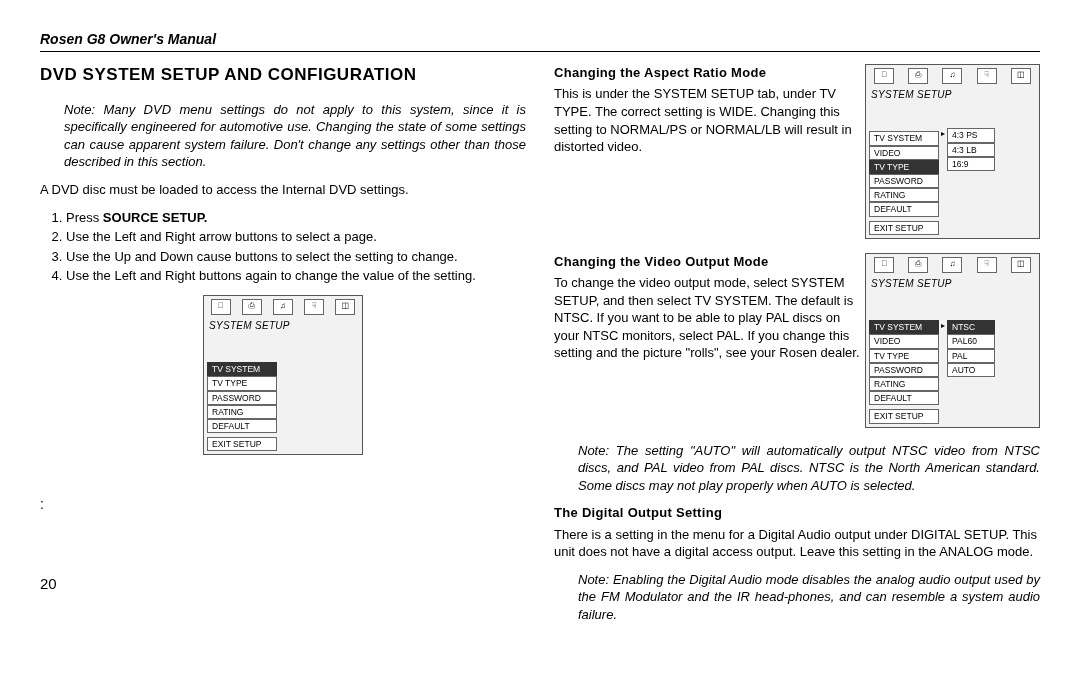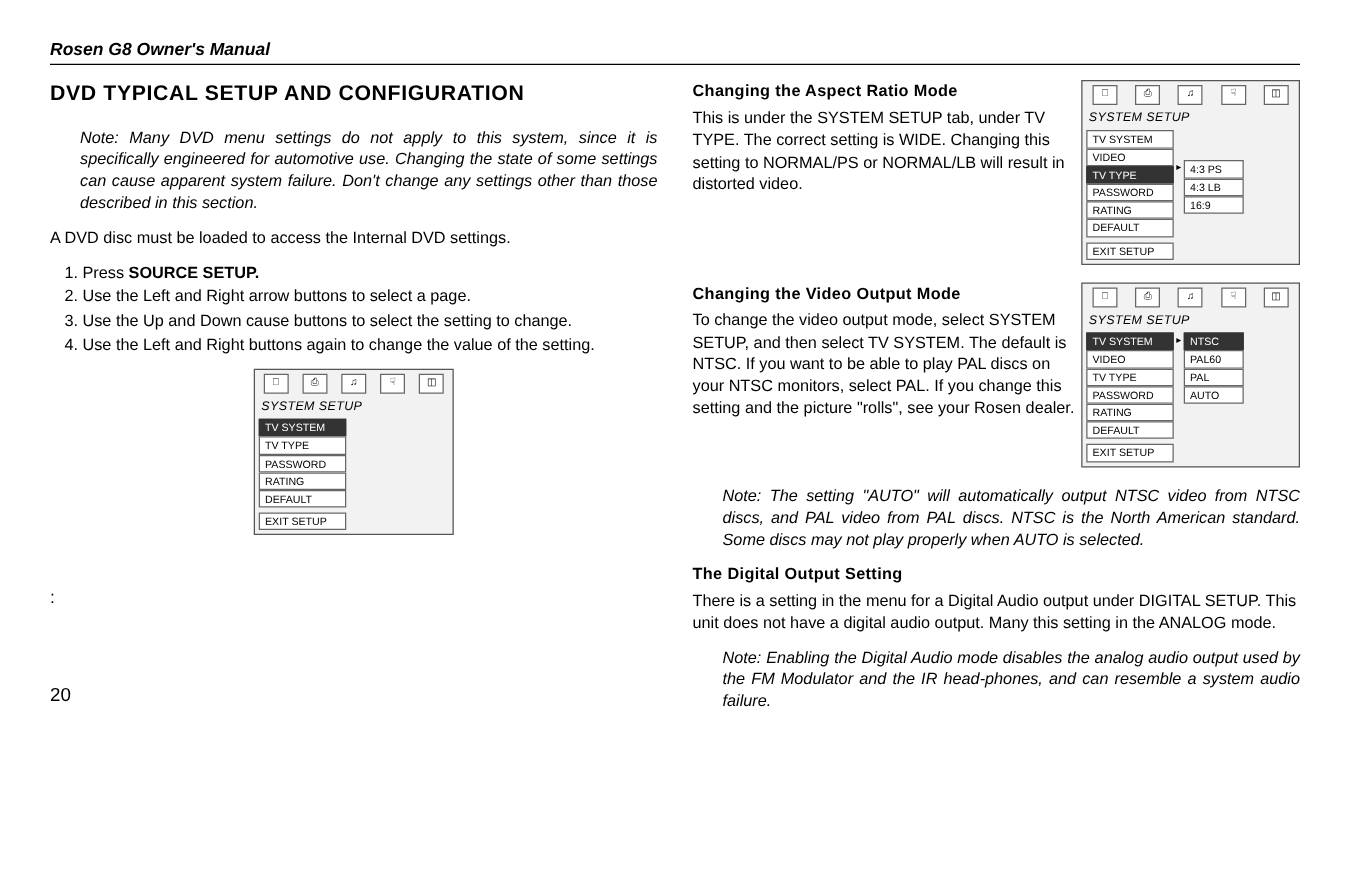--- a/index.html
+++ b/index.html
@@ -97,20 +97,21 @@
     font-style: italic;
   }
   .menu-items {
     display: flex;
     gap: 2px;
   }
   .menu-col {
     display: flex;
     flex-direction: column;
     gap: 0;
+    margin-top: 27px;
   }
   .menu-item {
     border: 1px solid #666;
     background: #fff;
     padding: 1px 4px;
     font-size: 8.5px;
     white-space: nowrap;
     line-height: 1.2;
   }
   .menu-item.sel {
@@ -142,21 +143,21 @@
   }
 </style>
 </head>
 <body>
 
 <div class="header-bar">Rosen G8 Owner's Manual</div>
 
 <div class="columns">
 
   <div class="col">
-    <h1 class="section-title">DVD TYPICAL SETUP AND CONFIGURATION</h1>
+    <h1 class="section-title">DVD SYSTEM SETUP AND CONFIGURATION</h1>
 
 
     <p class="note-block">Note: Many DVD menu settings do not apply to this system, since it is specifically engineered for automotive use. Changing the state of some settings can cause apparent system failure. Don't change any settings other than those described in this section.</p>
 
     <p>A DVD disc must be loaded to access the Internal DVD settings.</p>
 
     <ol class="steps">
       <li>
         <span>Press </span><span class="bold">SOURCE SETUP.</span>
       </li>
@@ -267,17 +268,17 @@
             <div class="menu-item">PAL</div>
             <div class="menu-item">AUTO</div>
           </div>
         </div>
       </div>
     </div>
 
     <p class="note-block">Note: The setting "AUTO" will automatically output NTSC video from NTSC discs, and PAL video from PAL discs. NTSC is the North American standard. Some discs may not play properly when AUTO is selected.</p>
 
     <div class="subhead">The Digital Output Setting</div>
-    <p>There is a setting in the menu for a Digital Audio output under DIGITAL SETUP. This unit does not have a digital audio output. Many this setting in the ANALOG mode.</p>
+    <p>There is a setting in the menu for a Digital Audio output under DIGITAL SETUP. This unit does not have a digital access output. Leave this setting in the ANALOG mode.</p>
     <p class="note-block">Note: Enabling the Digital Audio mode disables the analog audio output used by the FM Modulator and the IR head-phones, and can resemble a system audio failure.</p>
 
   </div>
 </div>
 
 </body></html>

